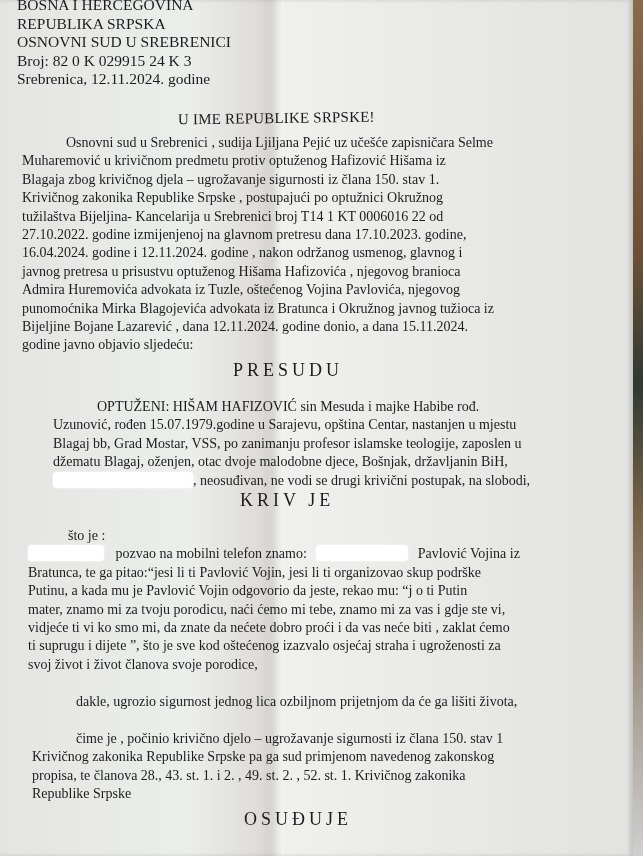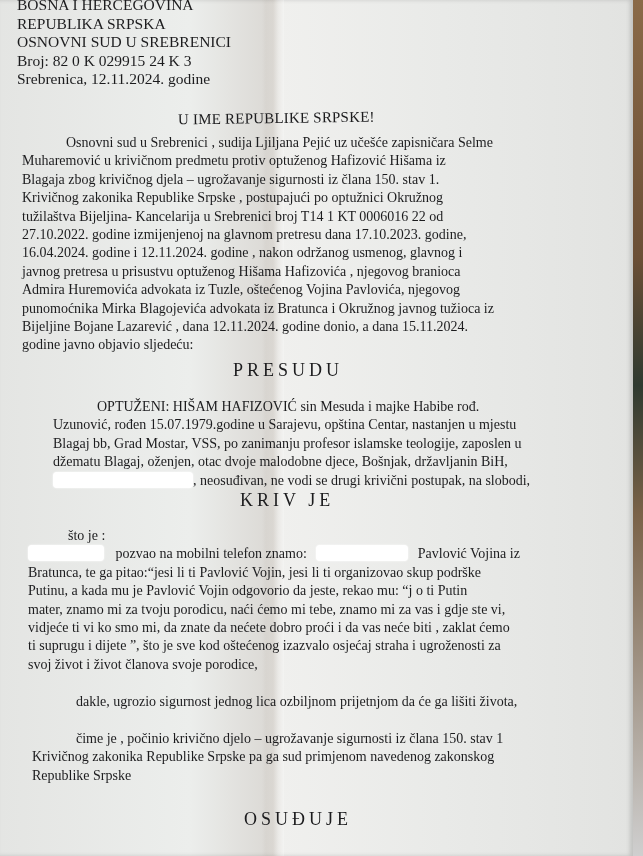--- a/index.html
+++ b/index.html
@@ -99,17 +99,18 @@
     <div>vidjeće ti vi ko smo mi, da znate da nećete dobro proći i da vas neće biti , zaklat ćemo</div>
     <div>ti suprugu i dijete ”, što je sve kod oštećenog izazvalo osjećaj straha i ugroženosti  za</div>
     <div>svoj život  i  život članova svoje porodice,</div>
   </div>
 
   <div class="para" style="left:76px; top:693px;">dakle, ugrozio sigurnost jednog lica ozbiljnom prijetnjom da će ga lišiti života,</div>
 
   <div class="para" style="left:32px; top:730px;">
     <div style="padding-left:44px;">čime je  , počinio  krivično djelo – ugrožavanje sigurnosti  iz člana 150. stav 1</div>
     <div>Krivičnog zakonika Republike Srpske pa ga sud primjenom navedenog zakonskog</div>
+    <div>propisa, te članova  28., 43. st. 1. i 2. , 49. st. 2. , 52. st. 1.  Krivičnog zakonika</div>
     <div>Republike Srpske</div>
   </div>
 
   <div class="section" style="left:244px; top:809px;">OSUĐUJE</div>
 </div>
 
 </body></html>

